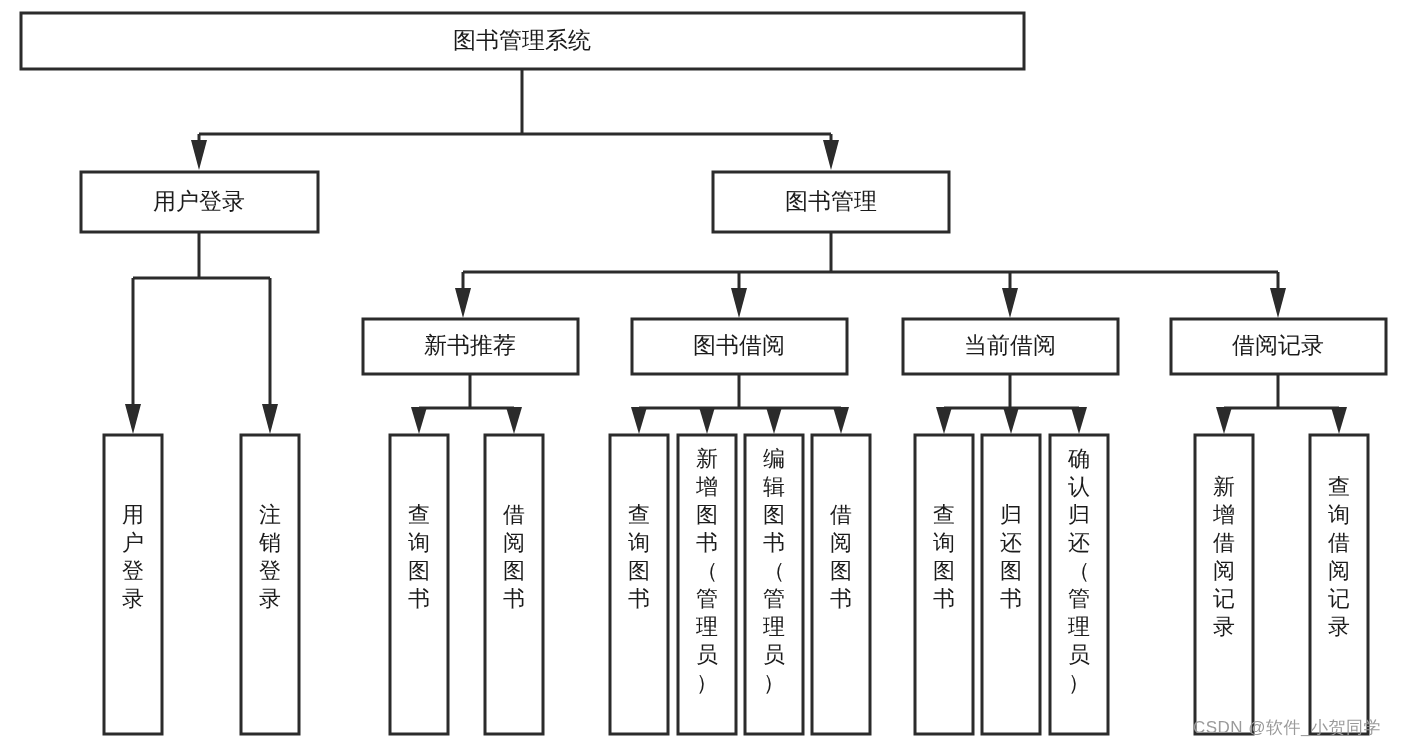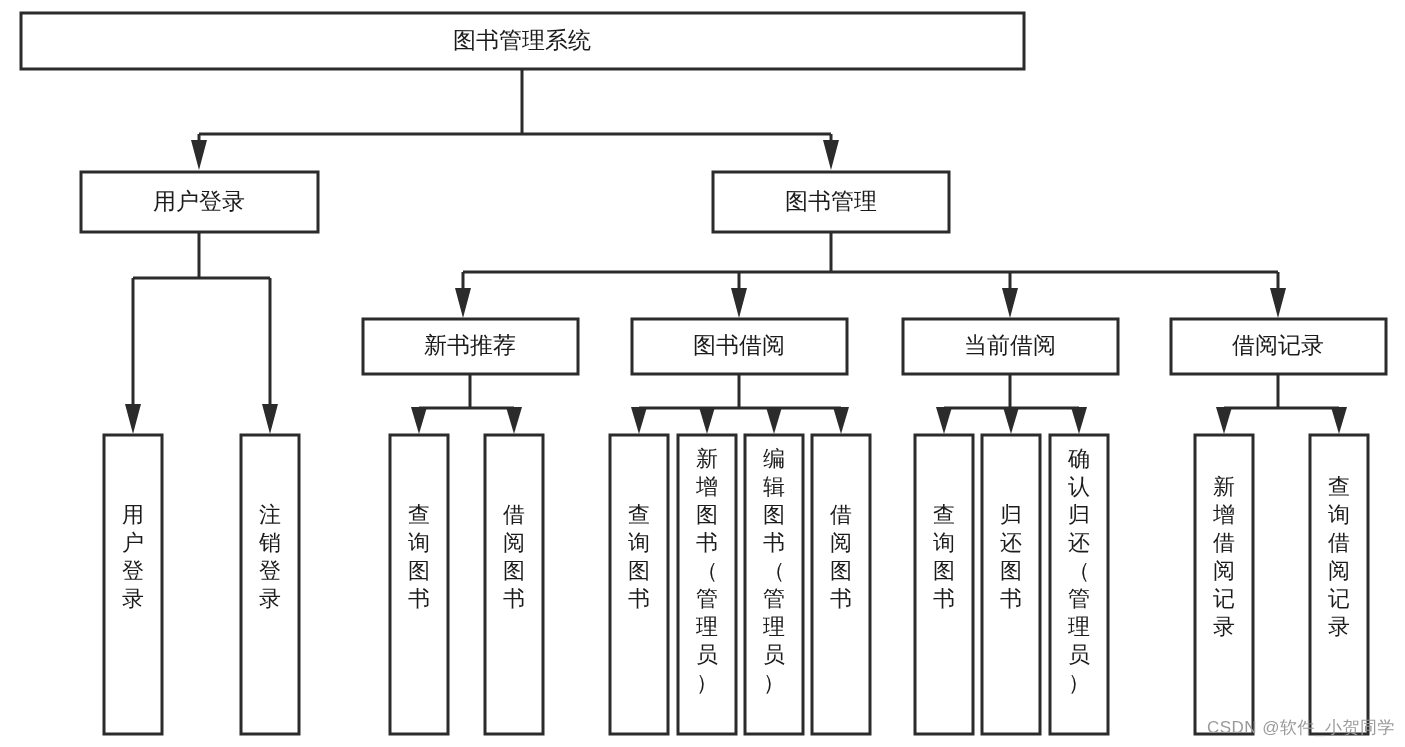--- a/index.html
+++ b/index.html
@@ -50,21 +50,21 @@
     dominant-baseline: middle;
   }
   .node-label-v {
     font-family: "Liberation Sans", "DejaVu Sans", sans-serif;
     font-size: 22px;
     fill: #1b1b1b;
     text-anchor: middle;
   }
   .watermark {
     position: absolute;
-    right: 10px;
+    right: 24px;
     bottom: 8px;
     font-family: "Liberation Sans", "DejaVu Sans", sans-serif;
     font-size: 17px;
     color: #9a9a9a;
     letter-spacing: 0.5px;
     white-space: nowrap;
     user-select: none;
   }
 </style>
 </head>

